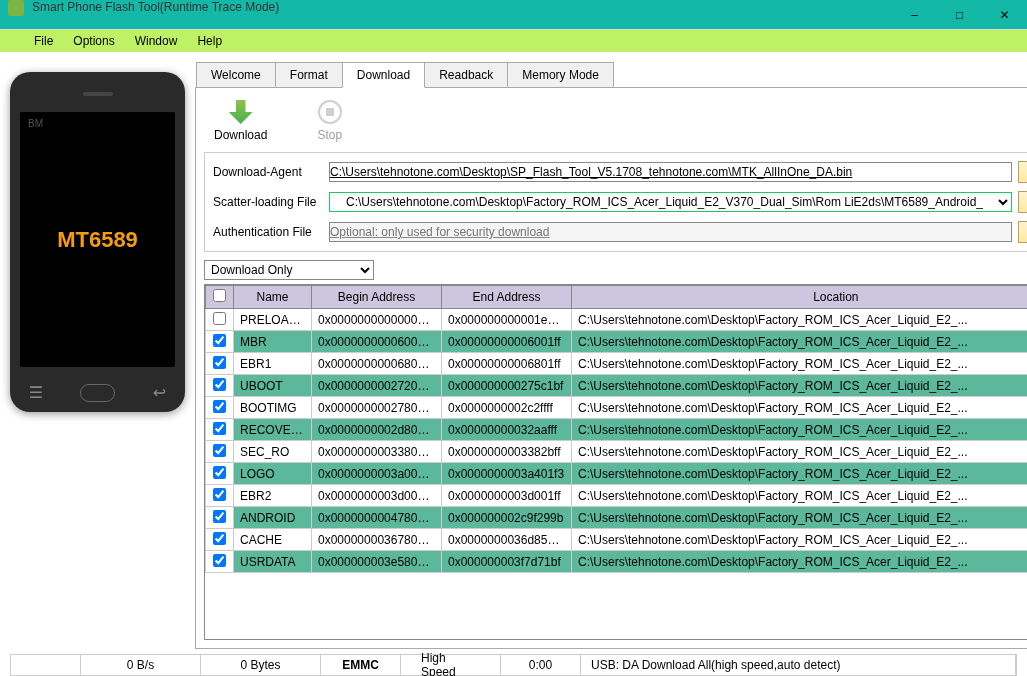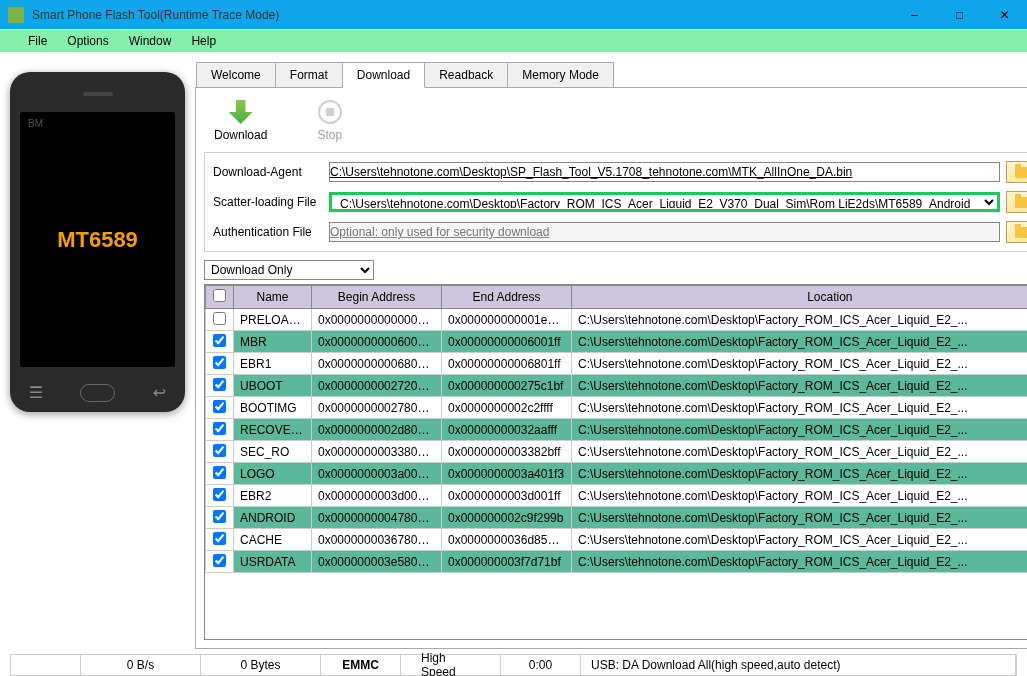--- a/index.html
+++ b/index.html
@@ -1,23 +1,23 @@
 <!DOCTYPE html>
 <html><head>
 <meta charset="utf-8">
 <style>
 * { margin: 0; padding: 0; box-sizing: border-box; font-family: "Segoe UI", Tahoma, sans-serif; font-size: 12px; }
 body { background: #fff; width: 1027px; height: 676px; overflow: hidden; position: relative; }
 
-.title-bar { height: 30px; display: flex; align-items: center; border-bottom: 1px solid #ddd; background: #0ea5e9; }
+.title-bar { height: 30px; display: flex; align-items: flex-start; border-bottom: 1px solid #ddd; background: #14b8a6; }
 .title-bar .icon { width: 16px; height: 16px; margin: 0 8px; background: #7cb342; border-radius: 2px; }
 .title-bar .title { flex: 1; color: #333; }
 .title-bar .win-btn { width: 45px; height: 30px; display: flex; align-items: center; justify-content: center; cursor: pointer; }
 
-.menu-bar { height: 22px; display: flex; align-items: center; padding: 0 18px; background: #86efac; }
+.menu-bar { height: 22px; display: flex; align-items: center; padding: 0 24px; background: #bef264; }
 .menu-bar .menu-item { padding: 2px 10px; cursor: pointer; }
 
 .content { display: flex; height: calc(676px - 30px - 22px - 22px); }
 
 .phone-panel { width: 210px; padding: 20px 10px; display: flex; justify-content: center; align-items: flex-start; }
 .phone { width: 175px; height: 340px; background: #2a2a2a; border-radius: 20px; position: relative; box-shadow: 0 2px 8px rgba(0,0,0,0.4); }
 .phone::before { content: ""; position: absolute; top: 20px; left: 50%; transform: translateX(-50%); width: 30px; height: 4px; background: #444; border-radius: 2px; }
 .phone-screen { position: absolute; top: 40px; left: 10px; right: 10px; bottom: 45px; background: #000; border-radius: 2px; display: flex; align-items: center; justify-content: center; }
 .phone-screen .chip { color: #f59e0b; font-size: 22px; font-weight: bold; }
 .phone-screen .bm { position: absolute; top: 6px; left: 8px; color: #555; font-size: 10px; }
@@ -40,21 +40,21 @@
 .tool-btn .ic.stop { border: 2px solid #bbb; border-radius: 50%; position: relative; }
 .tool-btn .ic.stop::after { content:""; position:absolute; top:50%; left:50%; width:8px; height:8px; background:#bbb; transform:translate(-50%,-50%); }
 .tool-btn.disabled { opacity: 0.7; color: #737373; }
 
 .file-fields { border: 1px solid #ccc; padding: 8px; margin: 0 0 8px 0; }
 .file-row { display: flex; align-items: center; margin-bottom: 8px; gap: 6px; }
 .file-row:last-child { margin-bottom: 0; }
 .file-row label { width: 110px; }
 .file-row input { flex: 1; border: 1px solid #888; padding: 2px 0; height: 20px; background: #fff; text-decoration: underline; }
 .file-row input.disabled { background: #f5f5f5; color: #888; }
-.file-row select { flex: 1; border: 3px solid #22c55e; padding: 1px 4px; height: 20px; background: #fff; }
+.file-row select { flex: 1; border: 1px solid #22c55e; padding: 1px 12px; height: 20px; background: #fff; }
 .choose-btn { display: flex; align-items: center; gap: 4px; border: 1px solid #b8a060; background: linear-gradient(#fff4d0,#ffe9a0); padding: 2px 8px; height: 22px; cursor: pointer; }
 .choose-btn .folder { width: 14px; height: 11px; background: #f5c542; border-radius: 1px; position: relative; }
 .choose-btn .folder::before { content:""; position:absolute; top:-3px; left:0; width:6px; height:3px; background:#f5c542; border-radius:1px 1px 0 0; }
 
 .mode-select { width: 170px; border: 1px solid #888; height: 20px; background: #fff; margin-bottom: 4px; padding: 0 2px; }
 
 .table-wrap { flex: 1; border: 1px solid #888; overflow: hidden; display: flex; }
 .table-scroll { flex: 1; overflow-y: scroll; }
 table { width: 100%; border-collapse: collapse; table-layout: fixed; }
 th { background: #cdc6de; border: 1px solid #888; padding: 3px 4px; font-weight: normal; text-align: center; white-space: nowrap; position: sticky; top: 0; }

